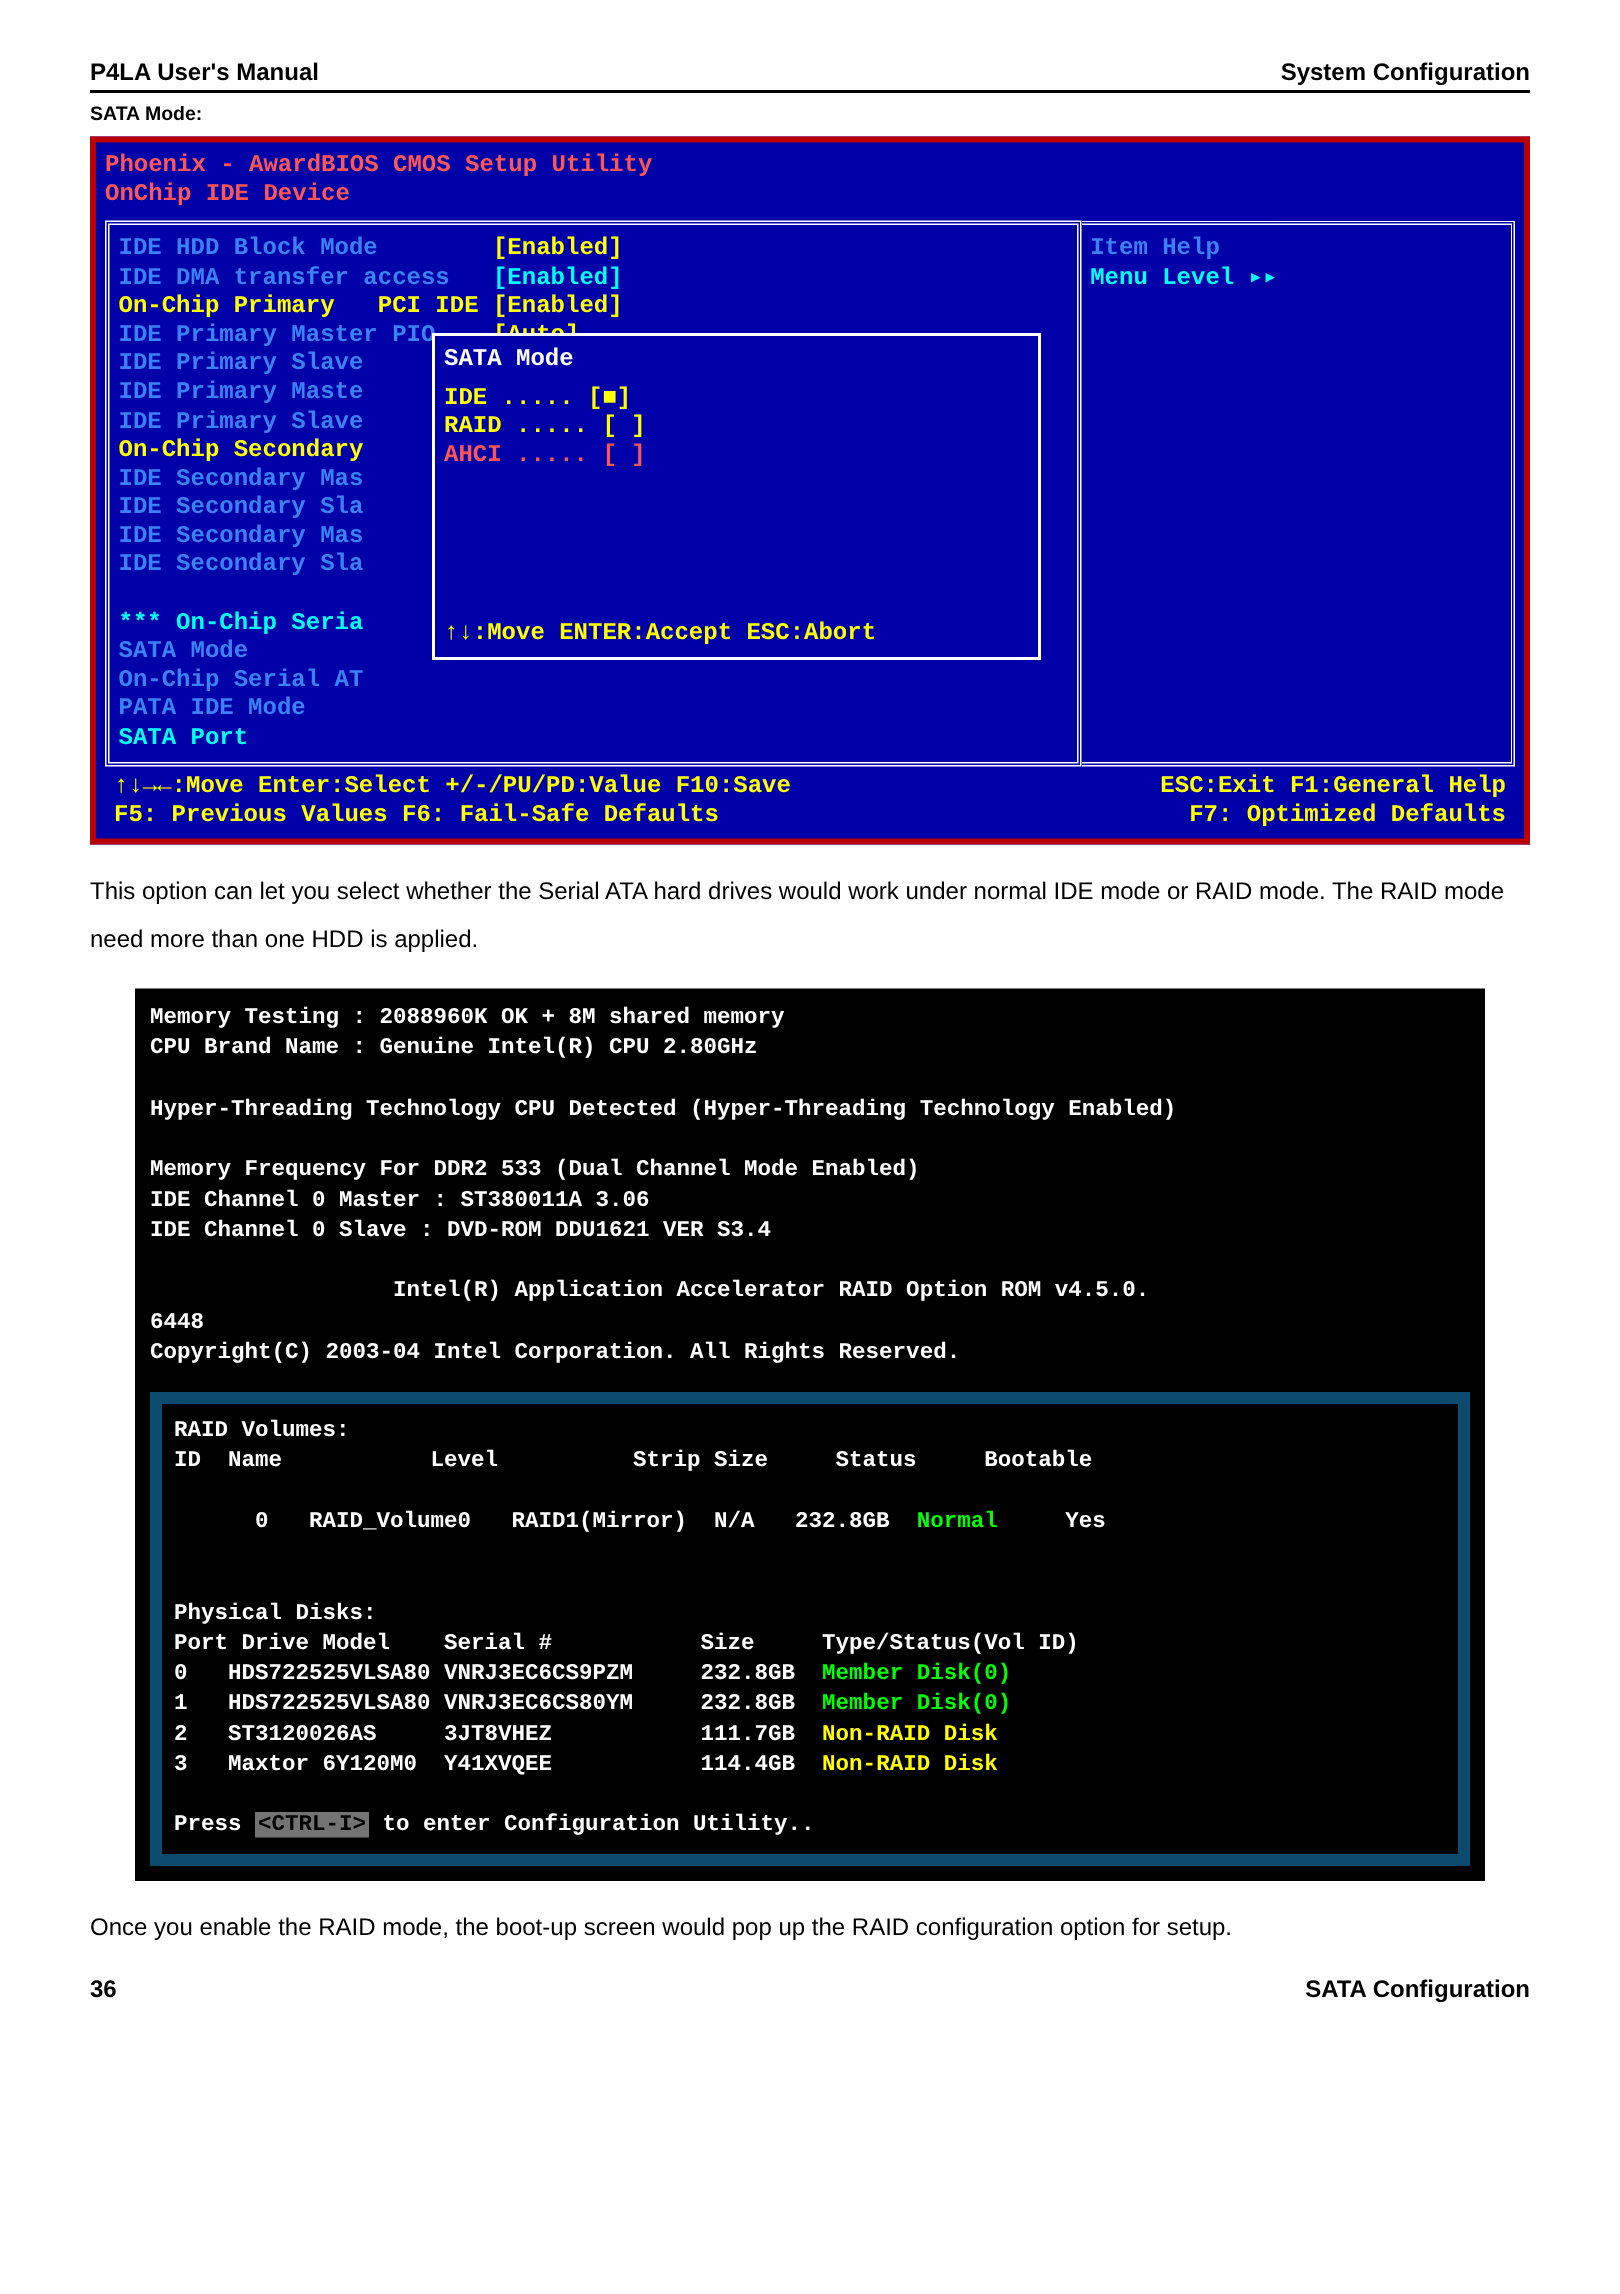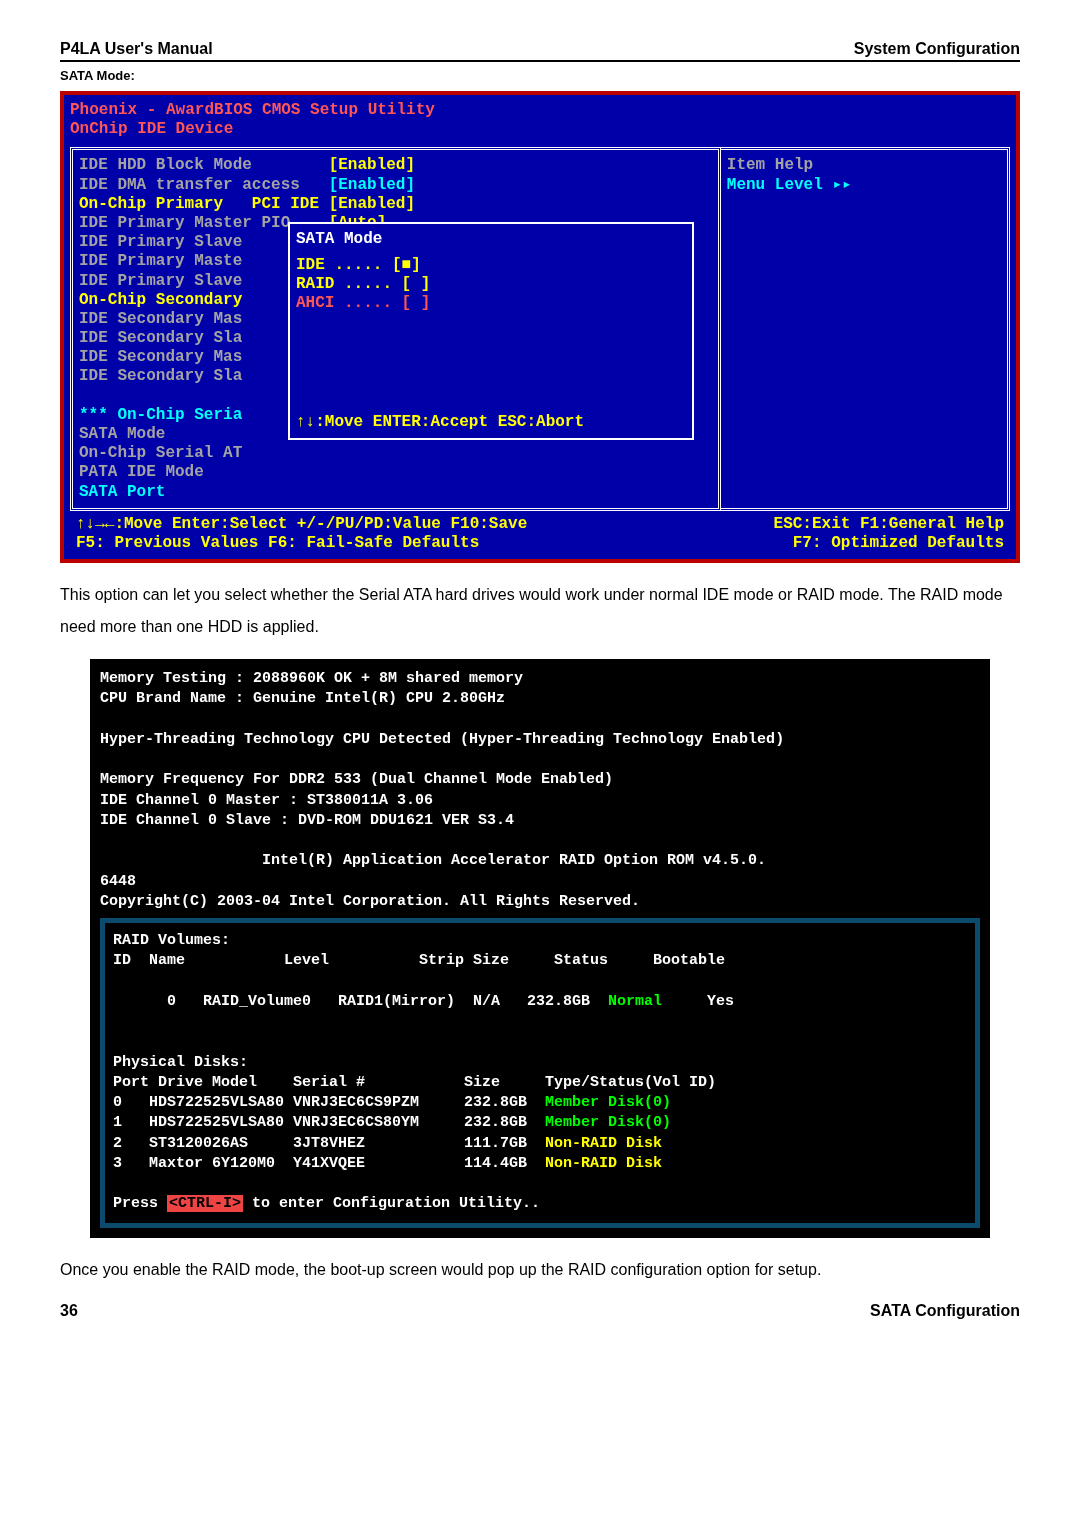--- a/index.html
+++ b/index.html
@@ -3,28 +3,28 @@
 <meta charset="utf-8">
 <style>
 body{margin:0;padding:40px 60px;font-family:Arial,Helvetica,sans-serif;font-size:16px;color:#000;background:#fff;width:960px}
 .hdr{display:flex;justify-content:space-between;font-weight:bold;border-bottom:2px solid #000;padding-bottom:2px}
 .section-title{font-weight:bold;font-size:13px;margin:6px 0 8px}
 .bios-box{border:4px solid #b00;background:#0000a8;padding:6px;font-family:'Courier New',monospace;font-weight:bold;font-size:16px;line-height:1.2}
 .bios-title{}
 .bios-body{display:flex;margin-top:8px}
 .bios-left{flex:3;border:3px double #fff;padding:6px;position:relative}
 .bios-right{flex:1.3;border:3px double #fff;border-left:none;padding:6px}
-.wht{color:#a3a3a3}.yel{color:#ff0}.cyn{color:#0ff}.red{color:#f55}
+.wht{color:#3b82f6}.yel{color:#ff0}.cyn{color:#0ff}.red{color:#f55}
 .popup{position:absolute;left:215px;top:72px;width:390px;border:2px solid #fff;background:#0000a8;padding:6px}
 .popup-title{color:#fff;margin-bottom:6px}
 .bios-footer{color:#ff0;padding:4px 6px 0;display:flex;justify-content:space-between;flex-wrap:wrap}
 .para{line-height:2.0;margin:16px 0}
 .boot-wrap{background:#000;color:#fff;font-family:'Courier New',monospace;font-weight:bold;font-size:15px;padding:10px;margin:8px 30px;line-height:1.35}
-.boot-red{border:5px solid #0c4a6e;padding:8px;margin-top:6px}
-.grn{color:#0f0}.y2{color:#ff0}.inv{background:#ef4444;color:#000;padding:0 2px}
+.boot-red{border:8px solid #0c4a6e;padding:8px;margin-top:16px}
+.grn{color:#0f0}.y2{color:#ff0}.inv{background:#737373;color:#000;padding:0 2px}
 .ftr{display:flex;justify-content:space-between;font-weight:bold;margin-top:16px}
 .row{white-space:pre}
 </style>
 </head>
 <body>
 
 <div class="hdr">
   <span>P4LA User's Manual</span>
   <span>System Configuration</span>
 </div>

